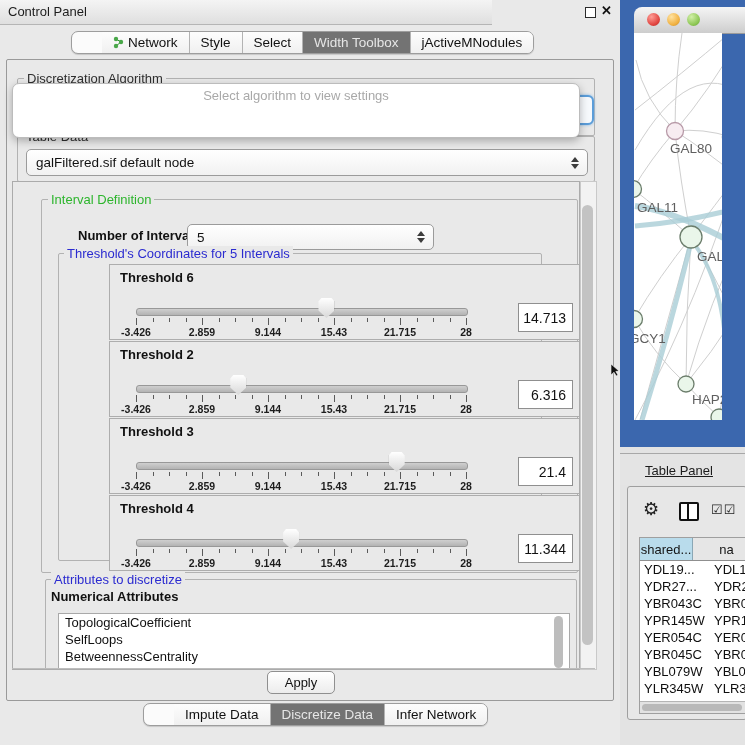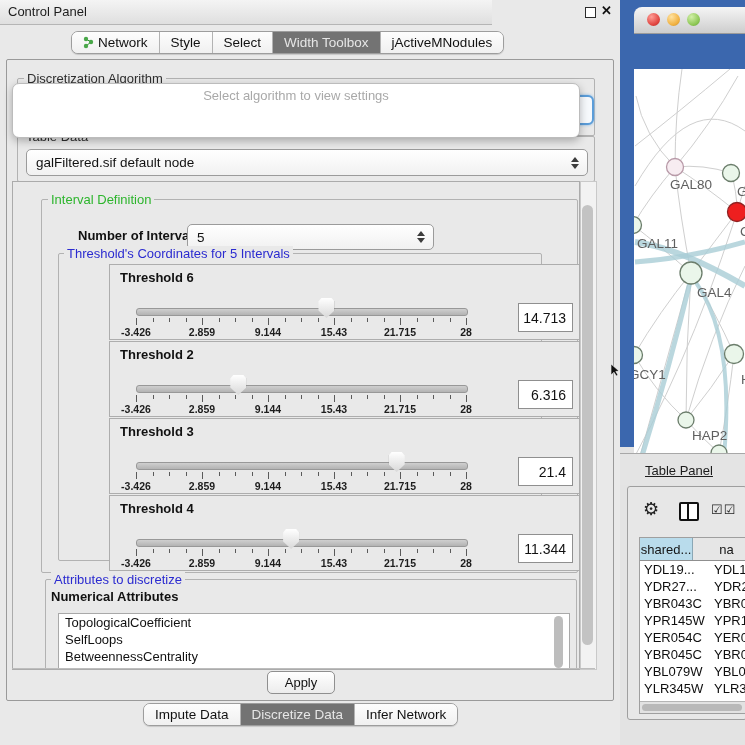--- a/index.html
+++ b/index.html
@@ -9,21 +9,21 @@
   
   .cp-win{position:absolute;left:0;top:0;width:620px;height:745px;background:#e9e9e9;}
   .titlebar{position:absolute;left:0;top:0;width:492px;height:24px;
     background:linear-gradient(#f4f4f4,#dfdfdf);border-bottom:1px solid #b5b5b5;}
   .titlebar .title{position:absolute;left:8px;top:4px;font-size:13px;color:#1c1c1c;}
   .float-btn{position:absolute;left:585px;top:7px;width:9px;height:9px;border:1.5px solid #2b2b2b;background:#fff;}
   .close-btn{position:absolute;left:601px;top:3px;font-size:13px;font-weight:bold;color:#111;}
 
   
   .tabgroup{position:absolute;display:flex;border:1px solid #9d9d9d;border-radius:7px;overflow:hidden;
-    background:#fbfbfb;box-shadow:0 1px 1px rgba(0,0,0,.15);}
+    background:#fbfbfb;box-shadow:0 1px 1px rgba(0,0,0,.15);padding-left:30px;}
   .tab{display:flex;align-items:center;gap:4px;padding:3px 11px;font-size:13.5px;color:#111;
     background:linear-gradient(#fdfdfd,#f0f0f0);border-right:1px solid #b3b3b3;white-space:nowrap;}
   .tab:last-child{border-right:none;}
   .tab.sel{background:#737373;color:#e6e6e6;}
 
   
   .mainpanel{position:absolute;left:6px;top:59px;width:606px;height:640px;
     border:1px solid #9a9a9a;border-radius:2px;background:#e9e9e9;}
 
   .group{position:absolute;border:1px solid #b2b2b2;border-radius:2px;}
@@ -77,21 +77,21 @@
   .sep{position:absolute;background:#bdbdbd;height:1px;}
 
   
   .netframe{position:absolute;left:620px;top:0;width:125px;height:447px;background:#3b67ae;}
   .nettitle{position:absolute;left:14px;top:7px;width:111px;height:26px;border-top-left-radius:8px;
     background:linear-gradient(#f5f5f5,#cdcdcd);border-bottom:1px solid #9a9a9a;}
   .light{position:absolute;top:6px;width:13px;height:13px;border-radius:50%;}
   .light.red{background:radial-gradient(circle at 35% 30%,#ff9d96,#e0433e 65%,#a83028);}
   .light.yellow{background:radial-gradient(circle at 35% 30%,#ffe2a0,#f0b03f 65%,#bc832a);}
   .light.green{background:radial-gradient(circle at 35% 30%,#d2f0a8,#8cc653 65%,#5f9a35);}
-  .netcanvas{position:absolute;left:14px;top:33px;width:111px;height:387px;background:#fff;overflow:hidden;margin-top:36px;}
+  .netcanvas{position:absolute;left:14px;top:33px;width:88px;height:387px;background:#fff;overflow:hidden;}
 
   .tp-label-bar{position:absolute;left:620px;top:453px;width:125px;height:31px;background:#e4e4e4;border-top:1px solid #a8a8a8;}
   .tp-label-bar .t{position:absolute;left:25px;top:9px;font-size:13px;color:#1c1c1c;text-decoration:underline;}
   .tablepanel{position:absolute;left:627px;top:486px;width:118px;height:232px;background:#e7e7e7;
     border:1px solid #9f9f9f;border-radius:3px;}
   .gear{position:absolute;left:15px;top:11px;font-size:18px;color:#222;}
   .splitico{position:absolute;left:51px;top:15px;width:16px;height:15px;border:2px solid #111;border-radius:2px;background:#fff;}
   .splitico:before{content:"";position:absolute;left:6px;top:0;width:2px;height:15px;background:#111;}
   .checks{position:absolute;left:83px;top:15px;font-size:13px;color:#222;letter-spacing:1px;}
   .nettable{position:absolute;left:11px;top:50px;width:120px;height:175px;background:#fff;border:1px solid #9f9f9f;overflow:hidden;}

